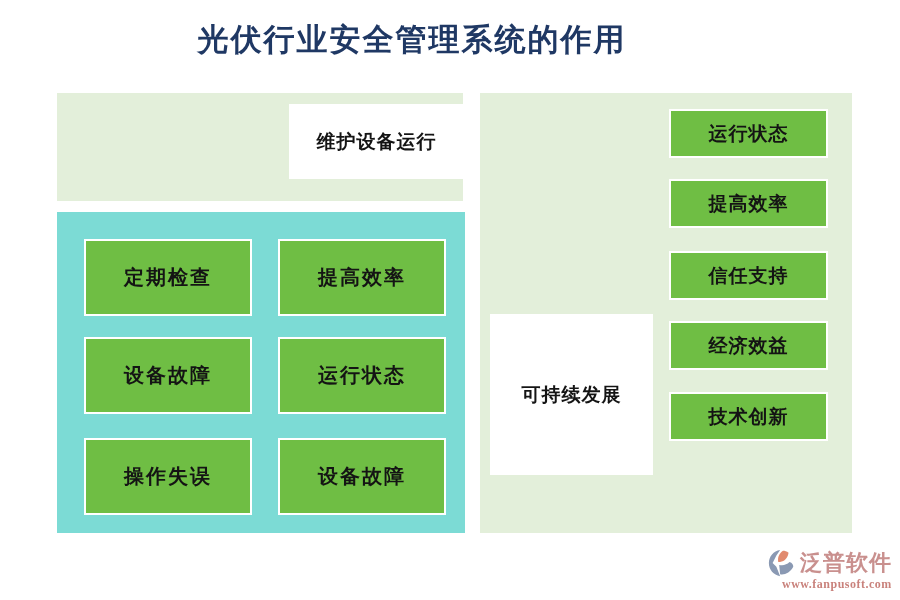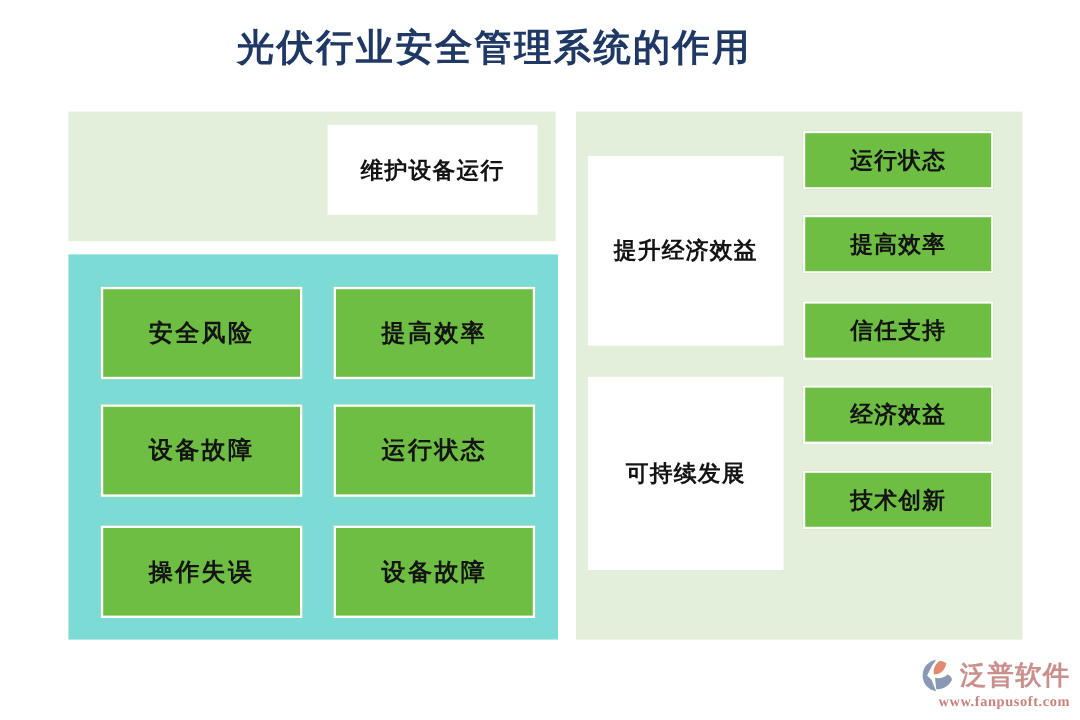--- a/index.html
+++ b/index.html
@@ -17,21 +17,21 @@
   .panel-benefits {
     position: absolute; left: 57px; top: 93px;
     width: 406px; height: 108px; background: #E3EFDA;
   }
   .benefit-box {
     position: absolute; top: 11px; height: 75px; background: #ffffff;
     display: flex; align-items: center; justify-content: center;
     font-size: 19px; font-weight: 700; color: #141414; letter-spacing: 1px;
   }
   .benefit-0 { left: 17px;  width: 174px; }
-  .benefit-1 { left: 216px; width: 175px; }
+  .benefit-1 { left: 232px; width: 175px; }
 
   
   .panel-risks {
     position: absolute; left: 57px; top: 212px;
     width: 408px; height: 321px; background: #7CDBD5;
   }
   .risk-box {
     position: absolute; width: 168px; height: 77px;
     background: #6FBE44; border: 2px solid #ffffff; box-sizing: border-box;
     display: flex; align-items: center; justify-content: center;
@@ -88,43 +88,40 @@
 <div class="title">光伏行业安全管理系统的作用</div>
 
 <div class="panel-benefits">
   <div class="benefit-box benefit-1">
     <span>维护设备运行</span>
   </div>
 </div>
 
 <div class="panel-risks">
   <div class="risk-box risk-0">
-    <span>安全风险</span>
+    <span>定期检查</span>
   </div>
   <div class="risk-box risk-1">
     <span>提高效率</span>
   </div>
   <div class="risk-box risk-2">
     <span>设备故障</span>
   </div>
   <div class="risk-box risk-3">
     <span>运行状态</span>
   </div>
   <div class="risk-box risk-4">
     <span>操作失误</span>
   </div>
   <div class="risk-box risk-5">
     <span>设备故障</span>
   </div>
 </div>
 
 <div class="panel-outcomes">
-  <div class="group-box group-0">
-    <span>提升经济效益</span>
-  </div>
   <div class="group-box group-1">
     <span>可持续发展</span>
   </div>
 
   <div class="outcome-btn outcome-0">
     <span>运行状态</span>
   </div>
   <div class="outcome-btn outcome-1">
     <span>提高效率</span>
   </div>

